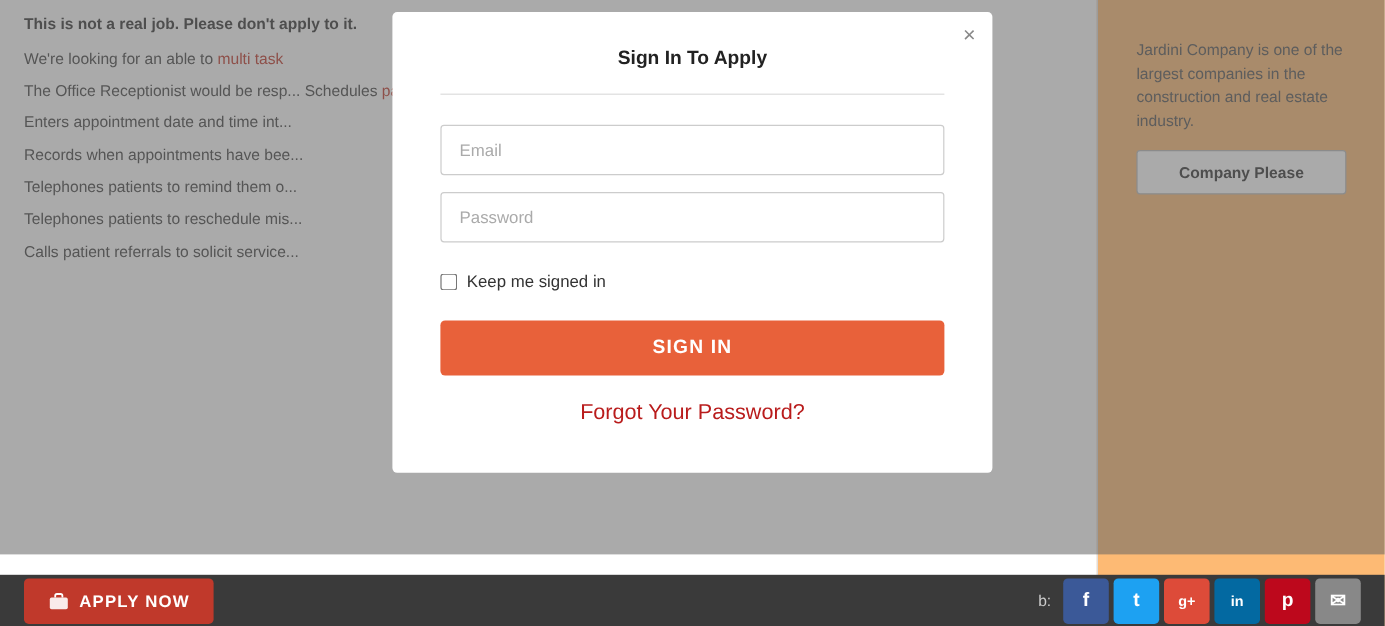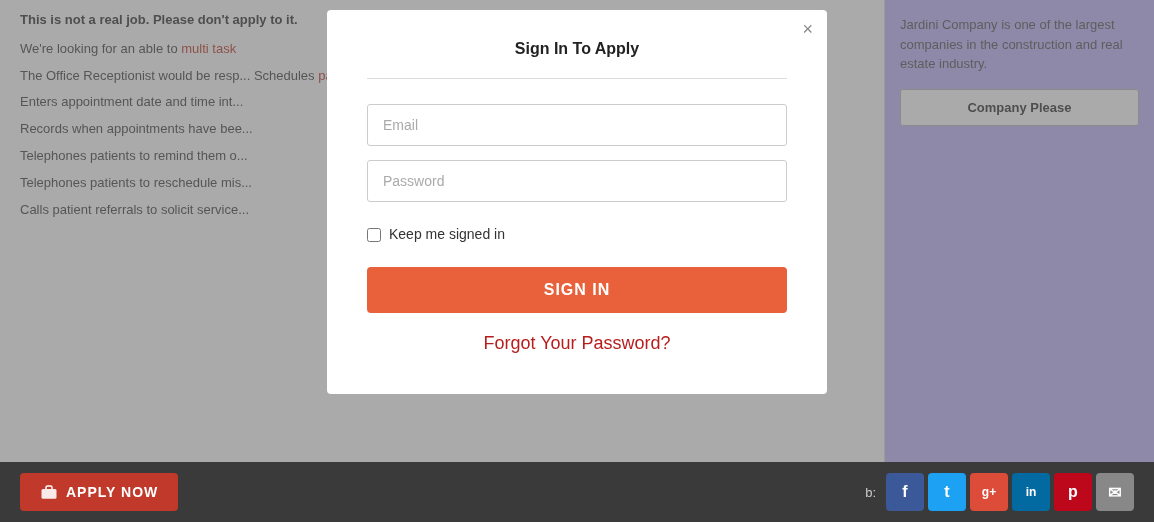--- a/index.html
+++ b/index.html
@@ -38,24 +38,24 @@
       margin-bottom: 6px;
       font-size: 13px;
     }
 
     .bg-left a {
       color: #c0392b;
       text-decoration: none;
     }
 
     .bg-right {
-      width: 270px;
-      background: #c4b5fd;
+      width: 240px;
+      background: #fdba74;
       border-left: 1px solid #ddd;
-      padding: 15px;
+      padding: 32px;
     }
 
     .bg-right p {
       font-size: 13px;
       color: #555;
       line-height: 1.5;
       margin-bottom: 15px;
     }
 
     .company-profile-btn {
@@ -72,21 +72,21 @@
       border-radius: 3px;
       margin-bottom: 15px;
     }
 
     
     .bottom-bar {
       position: absolute;
       bottom: 0;
       left: 0;
       right: 0;
-      height: 60px;
+      height: 43px;
       background: #3a3a3a;
       display: flex;
       align-items: center;
       padding: 0 20px;
     }
 
     .apply-now-btn {
       background: #c0392b;
       color: #fff;
       border: none;

